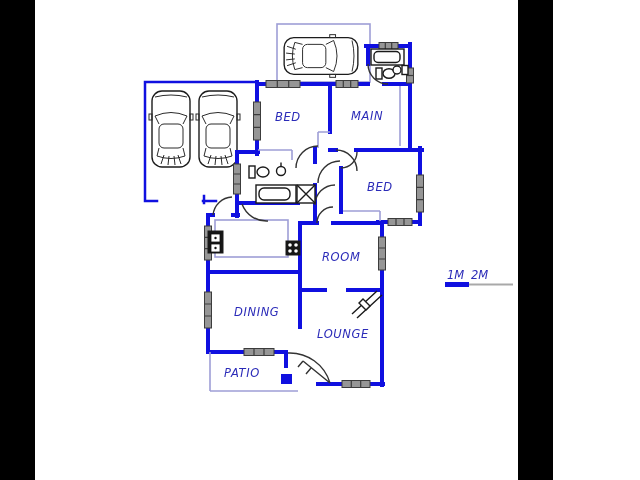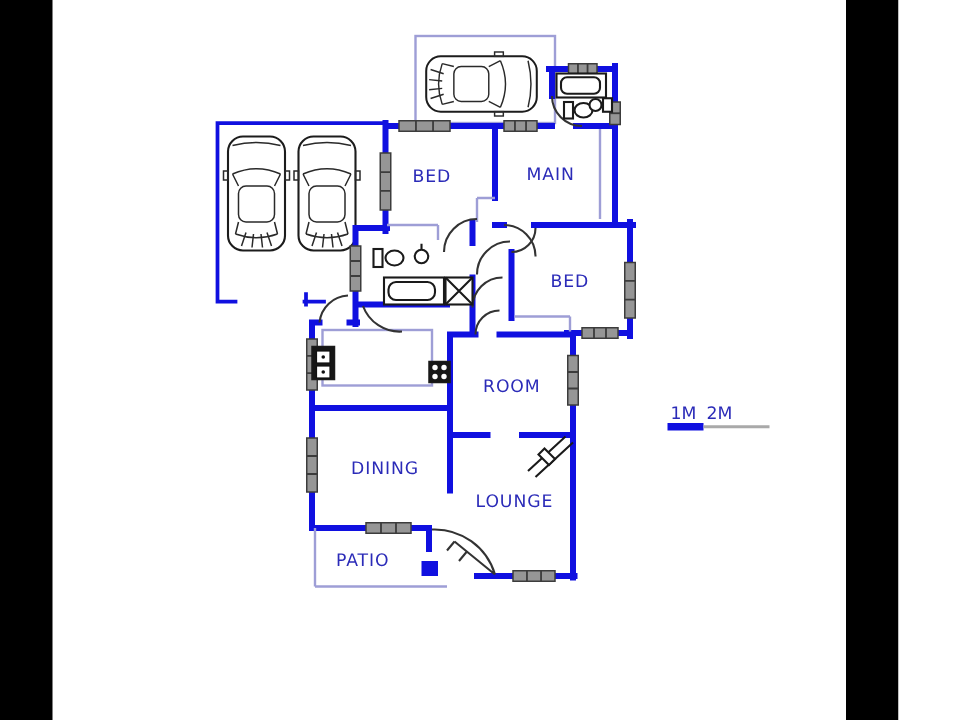--- a/index.html
+++ b/index.html
@@ -1,17 +1,17 @@
 <!DOCTYPE html>
 <html style="--wall: #1010e0; --label: #2b2bb8; --window_fill: #969696; --window_stroke: #3c3c3c; --thin: #9e9ed6; --fixture: #1a1a1a; --door: #333333; --pillar: #000000; --bg: #ffffff; --scale_line: #a9a9a9;"><head>
 <meta charset="utf-8">
 <style>
   html,body{margin:0;padding:0;background:#fff;}
-  .stage{position:relative;width:599px;height:480px;background:var(--bg,#fff);overflow:hidden;
-         font-family:"DejaVu Sans","Liberation Sans",sans-serif;}
+  .stage{position:relative;width:553px;height:480px;background:var(--bg,#fff);overflow:hidden;
+         font-family:"DejaVu Sans","Liberation Sans",sans-serif;font-style:italic;}
   .pillar{position:absolute;top:0;width:35px;height:480px;background:var(--pillar,#000);}
   .pillar.left{left:0;} .pillar.right{right:0;}
   svg.plan{position:absolute;left:0;top:0;}
   .wall{stroke:var(--wall,#1010e0);stroke-width:4;fill:none;stroke-linecap:square;}
   .wall-thin{stroke:var(--wall,#1010e0);stroke-width:2.5;fill:none;stroke-linecap:square;}
   .thin{stroke:var(--thin,#9e9ed6);stroke-width:1.6;fill:none;}
   .door{stroke:var(--door,#333);stroke-width:1.4;fill:none;}
   .fix{stroke:var(--fixture,#1a1a1a);stroke-width:1.4;fill:none;}
   .fixw{stroke:var(--fixture,#1a1a1a);stroke-width:1.4;fill:#fff;}
   .fixb{stroke:var(--fixture,#1a1a1a);stroke-width:1;fill:#161616;}

